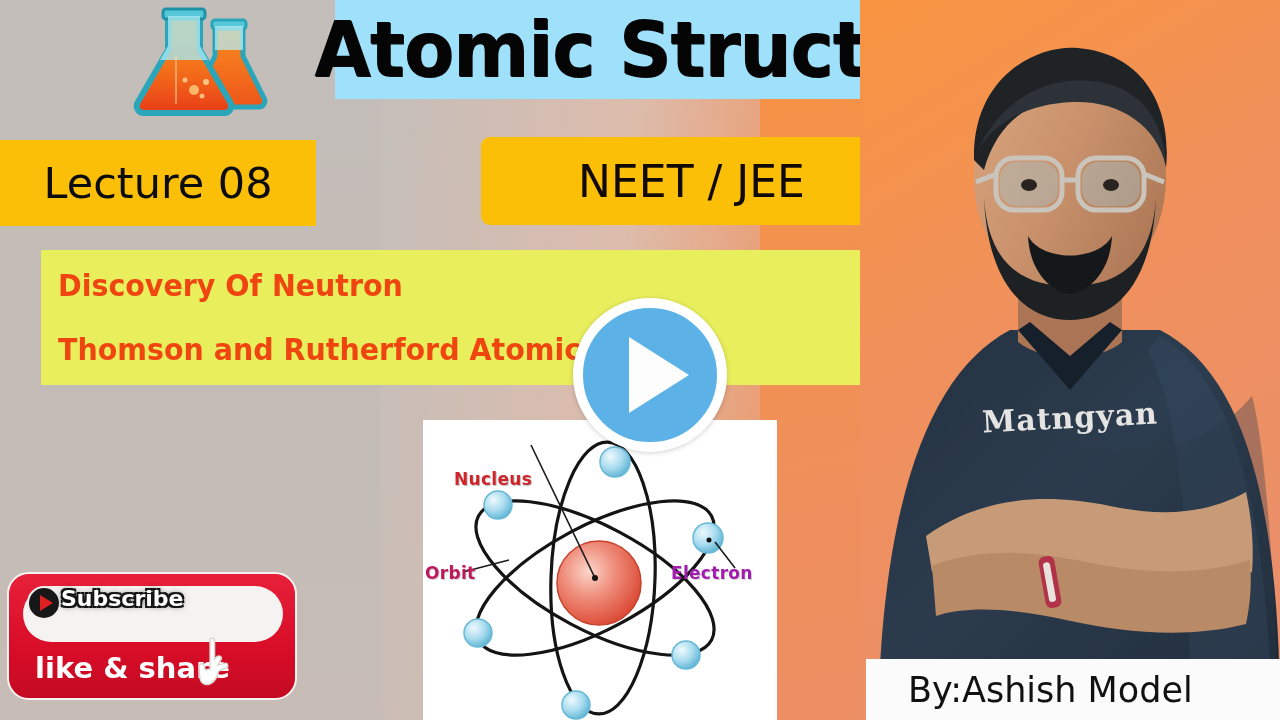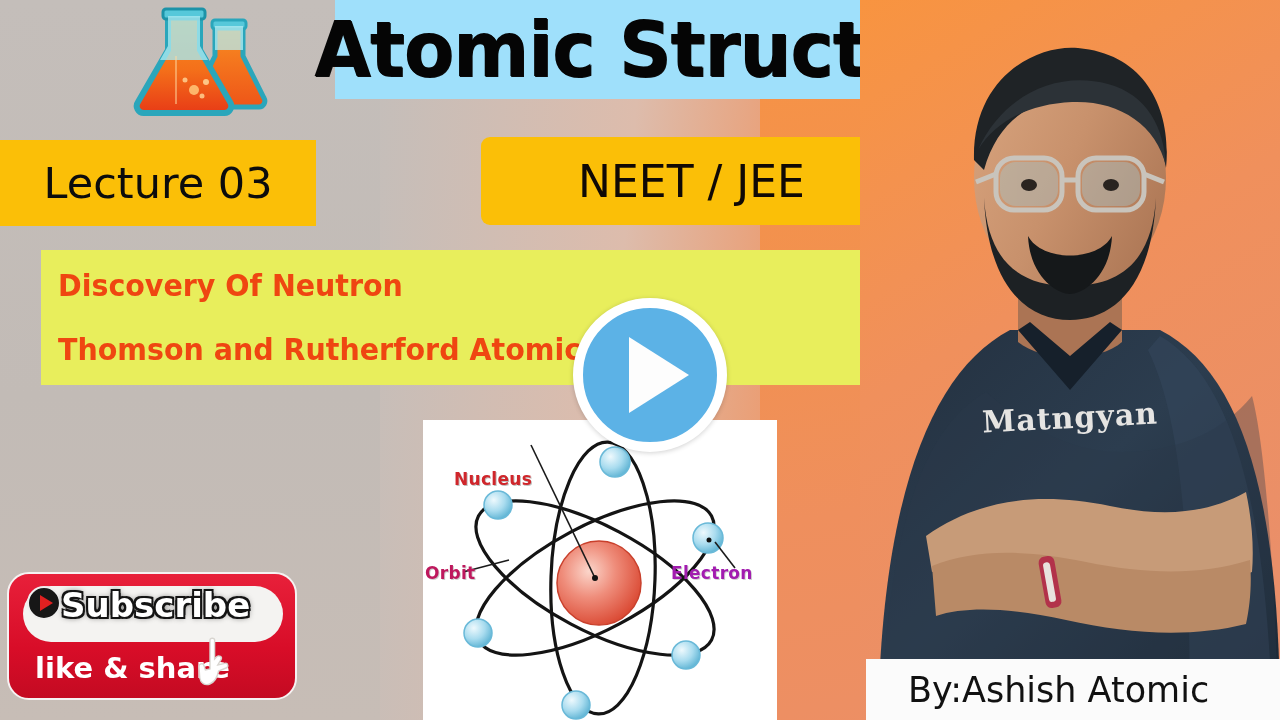--- a/index.html
+++ b/index.html
@@ -189,21 +189,21 @@
     left: 14px; top: 12px;
     width: 260px; height: 56px;
     background: #f4f3f1;
     border-radius: 28px;
   }
   .sub-word {
     position: absolute;
     left: 52px; top: 14px;
     font-family: "DejaVu Sans", sans-serif;
     font-weight: 700;
-    font-size: 34px;
+    font-size: 22px;
     color: #ffffff;
     text-shadow:
       -2px -2px 0 #141414, 2px -2px 0 #141414,
       -2px 2px 0 #141414, 2px 2px 0 #141414,
       0 0 6px #2a2a2a;
     line-height: 1;
     white-space: nowrap;
   }
   .sub-play {
     position: absolute;
@@ -317,21 +317,21 @@
       <circle cx="70" cy="92" r="2.5" fill="#ffd79a" opacity="0.8"></circle>
       <line x1="44" y1="52" x2="44" y2="100" stroke="#ffd9a0" stroke-width="2" opacity="0.5"></line>
     </svg>
   </div>
 
   <div class="title-box">
     <div class="title-text">Atomic Structure</div>
   </div>
 
   <div class="lecture-box">
-    <div class="lecture-text">Lecture 03</div>
+    <div class="lecture-text">Lecture 08</div>
   </div>
 
   <div class="exam-box">
     <div class="exam-text">NEET / JEE</div>
   </div>
 
   <div class="topics-box">
     <div class="topic-line">Discovery Of Neutron</div>
     <div class="topic-line">Thomson and Rutherford Atomic Model</div>
   </div>
@@ -468,16 +468,16 @@
     <div class="hand-cursor">
       <svg viewBox="0 0 34 52" width="34" height="52">
         <path d="M13 4 C13 1.6 17.6 1.6 17.6 4 L17.6 23 L20 20.6 C22 18.8 25.6 21 24 23.6
                  L20.8 29 L28 27.4 C31 26.8 32 31 29 32 L21.6 35 C20.4 41 17.6 46 12.8 48
                  C8 50 3.6 47 2.8 42 L2 31 C1.6 27.6 6 26.4 7 29.6 L8.4 34 L13 33 Z" fill="#ffffff" stroke="#d8d5d0" stroke-width="1.4"></path>
       </svg>
     </div>
   </div>
 
   <div class="byline-box">
-    <div class="byline-text">By:Ashish Atomic</div>
+    <div class="byline-text">By:Ashish Model</div>
   </div>
 
 </div>
 
 </body></html>

